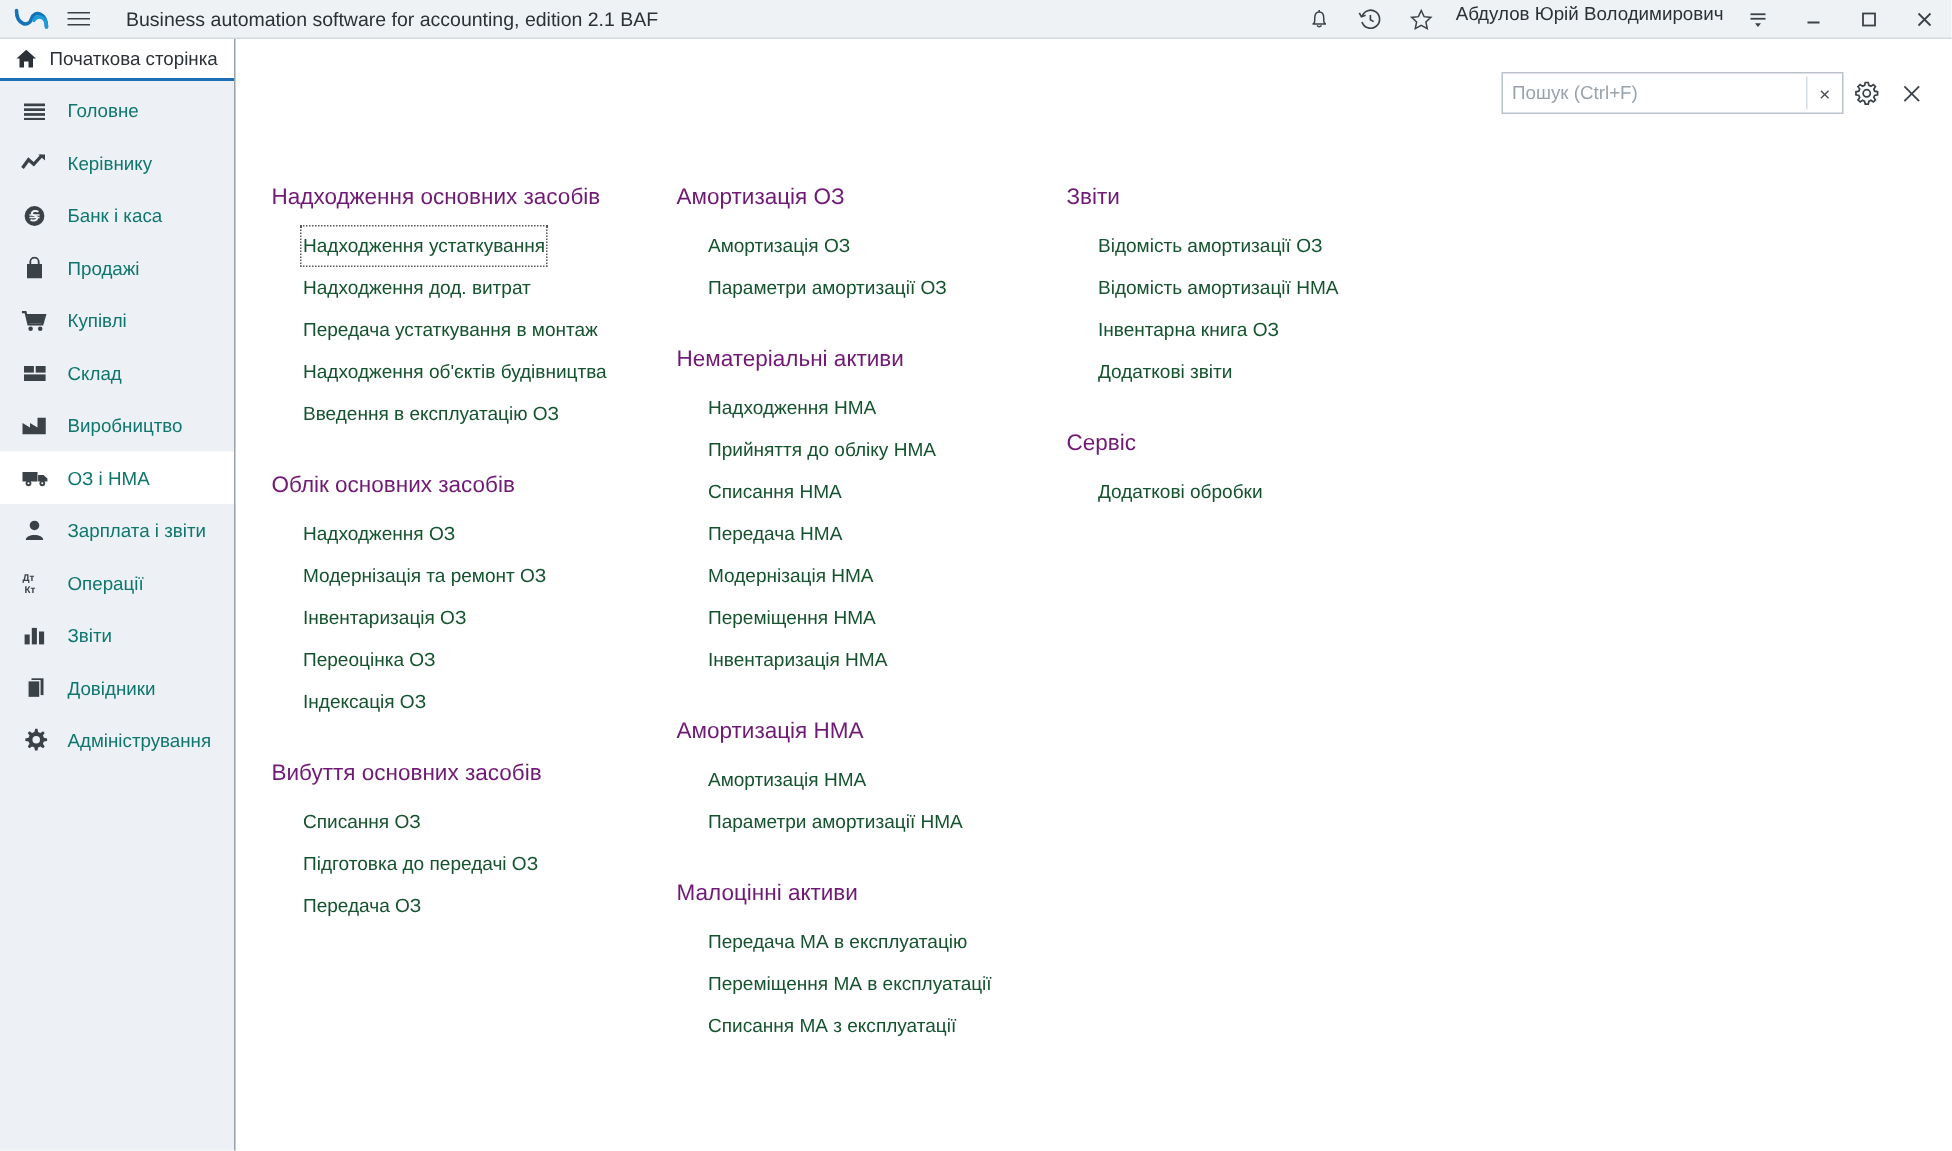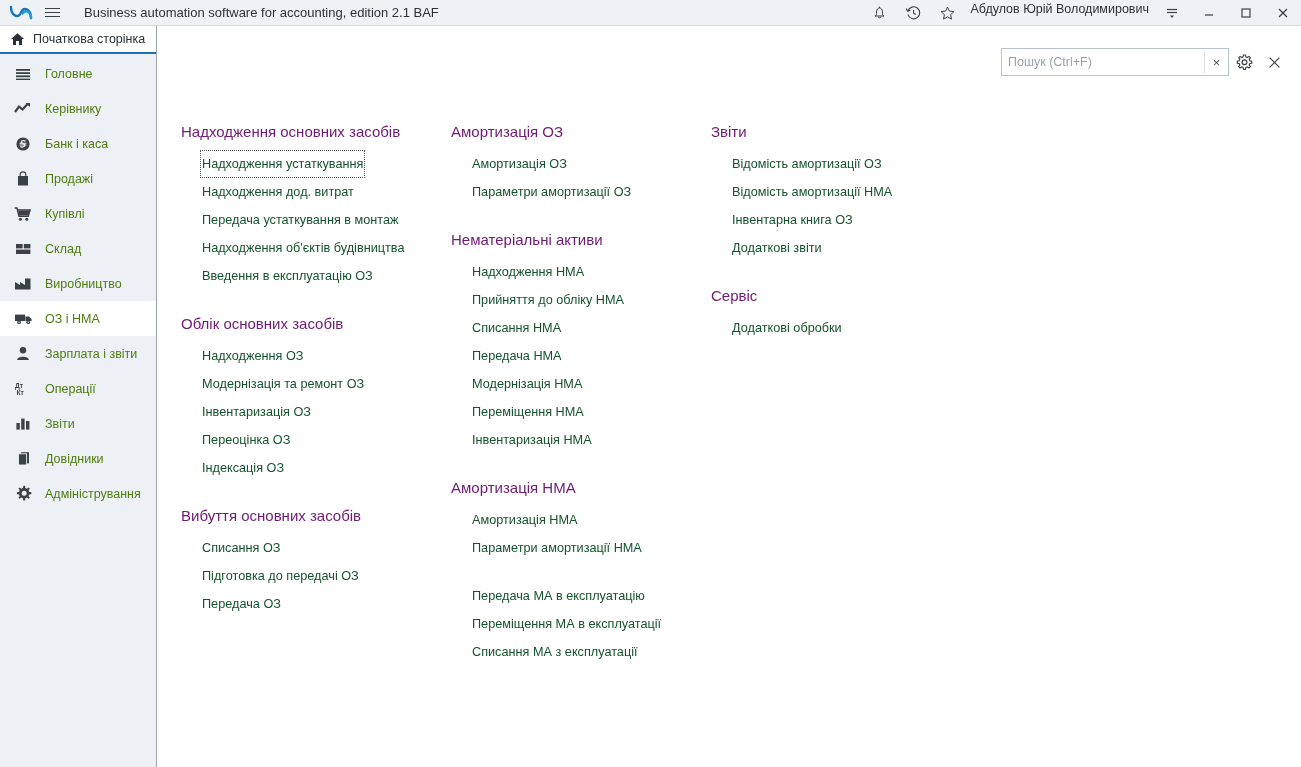--- a/index.html
+++ b/index.html
@@ -73,21 +73,21 @@
     display: flex; align-items: center;
     padding-left: 12px; cursor: pointer;
   }
   .nav-item.active { background: #ffffff; }
   .nav-ico {
     width: 22px; height: 22px;
     display: flex; align-items: center; justify-content: center;
     color: #3a4147; flex: none;
   }
   .nav-label {
-    font-size: 12.5px; color: #4d7c0f; margin-left: 11px; white-space: nowrap;
+    font-size: 12.5px; color: #0f766e; margin-left: 11px; white-space: nowrap;
   }
 
   
   .content {
     position: absolute; left: 158px; top: 26px;
     width: 1143px; height: 741px;
     background: #ffffff;
   }
 
   .searchbar {
@@ -461,20 +461,21 @@
 
       <div class="group">
         <div class="group-title">Амортизація НМА</div>
         <div class="group-items">
           <div><a class="menu-link">Амортизація НМА</a></div>
           <div><a class="menu-link">Параметри амортизації НМА</a></div>
         </div>
       </div>
 
       <div class="group">
+        <div class="group-title">Малоцінні активи</div>
         <div class="group-items">
           <div><a class="menu-link">Передача МА в експлуатацію</a></div>
           <div><a class="menu-link">Переміщення МА в експлуатації</a></div>
           <div><a class="menu-link">Списання МА з експлуатації</a></div>
         </div>
       </div>
 
     </div>
 
     <div class="col col-3">

